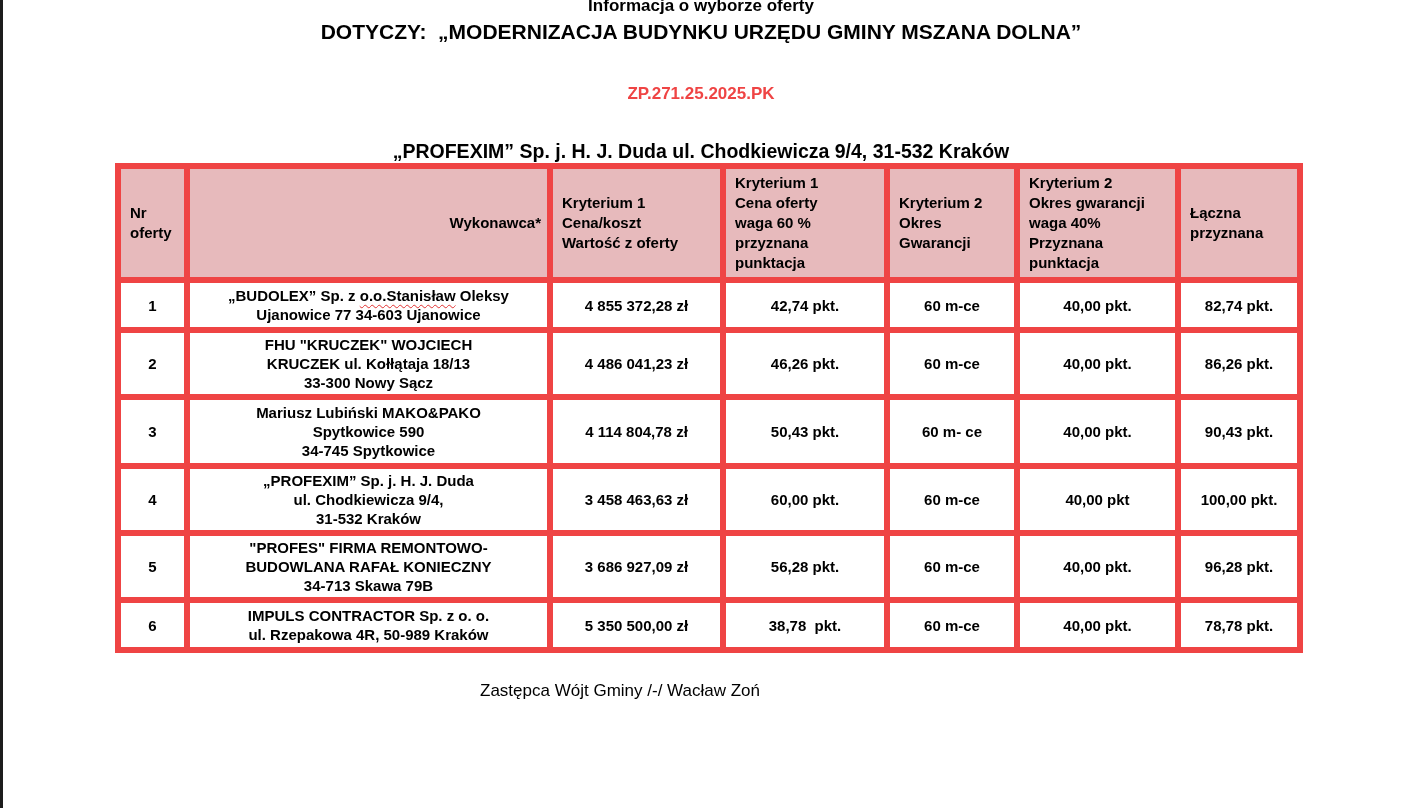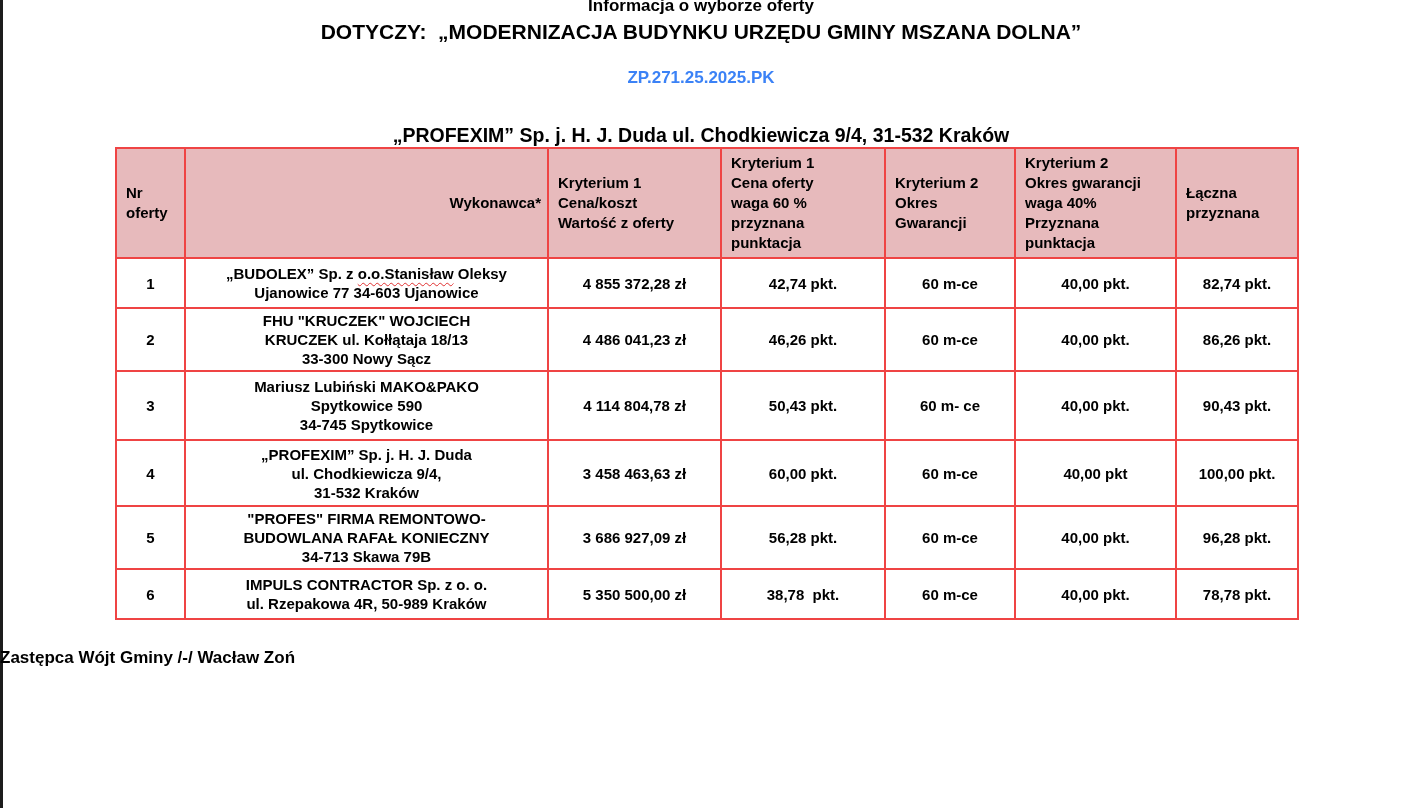--- a/index.html
+++ b/index.html
@@ -33,26 +33,26 @@
     font-weight: bold;
   }
   .title-line2 {
     margin: 3px 0 0 0;
     text-align: center;
     font-size: 21px;
     line-height: 25px;
     font-weight: bold;
   }
   .case-number {
-    margin: 24px 0 0 0;
+    margin: 40px 0 0 0;
     text-align: center;
     font-size: 17px;
     line-height: 20px;
     font-weight: bold;
-    color: #3b82f6;
+    color: #ef4444;
   }
   .intro {
     margin: 21px 0 0 118px;
     width: 1165px;
     font-size: 16.5px;
     line-height: 23px;
   }
   .spell {
     text-decoration: underline wavy #e03030 1px;
     text-decoration-skip-ink: none;
@@ -73,45 +73,45 @@
   }
   table.ranking {
     margin-left: 115px;
     border-collapse: collapse;
     table-layout: fixed;
     width: 1182px;
     font-size: 15px;
     font-weight: bold;
   }
   table.ranking th, table.ranking td {
-    border: 2px solid #ef4444;
+    border: 6px solid #ef4444;
     white-space: pre-wrap;
     overflow: hidden;
   }
   table.ranking th {
     background: #e7babc;
     text-align: left;
     vertical-align: middle;
     padding: 4px 6px 4px 9px;
     line-height: 20px;
     font-weight: bold;
   }
   table.ranking th.center { text-align: right; }
   table.ranking td {
     text-align: center;
     vertical-align: middle;
     padding: 2px 4px;
     line-height: 19px;
   }
   .signature {
     margin: 28px 162px 0 0;
-    text-align: left;
+    text-align: center;
     font-size: 17px;
     line-height: 20px;
-    font-weight: bold;
+    font-weight: normal;
   }
 </style>
 </head>
 <body>
 
 <div class="left-strip"></div>
 
 <div class="doc">
 
   <div class="title-line1 pre">Informacja o wyborze oferty</div>

